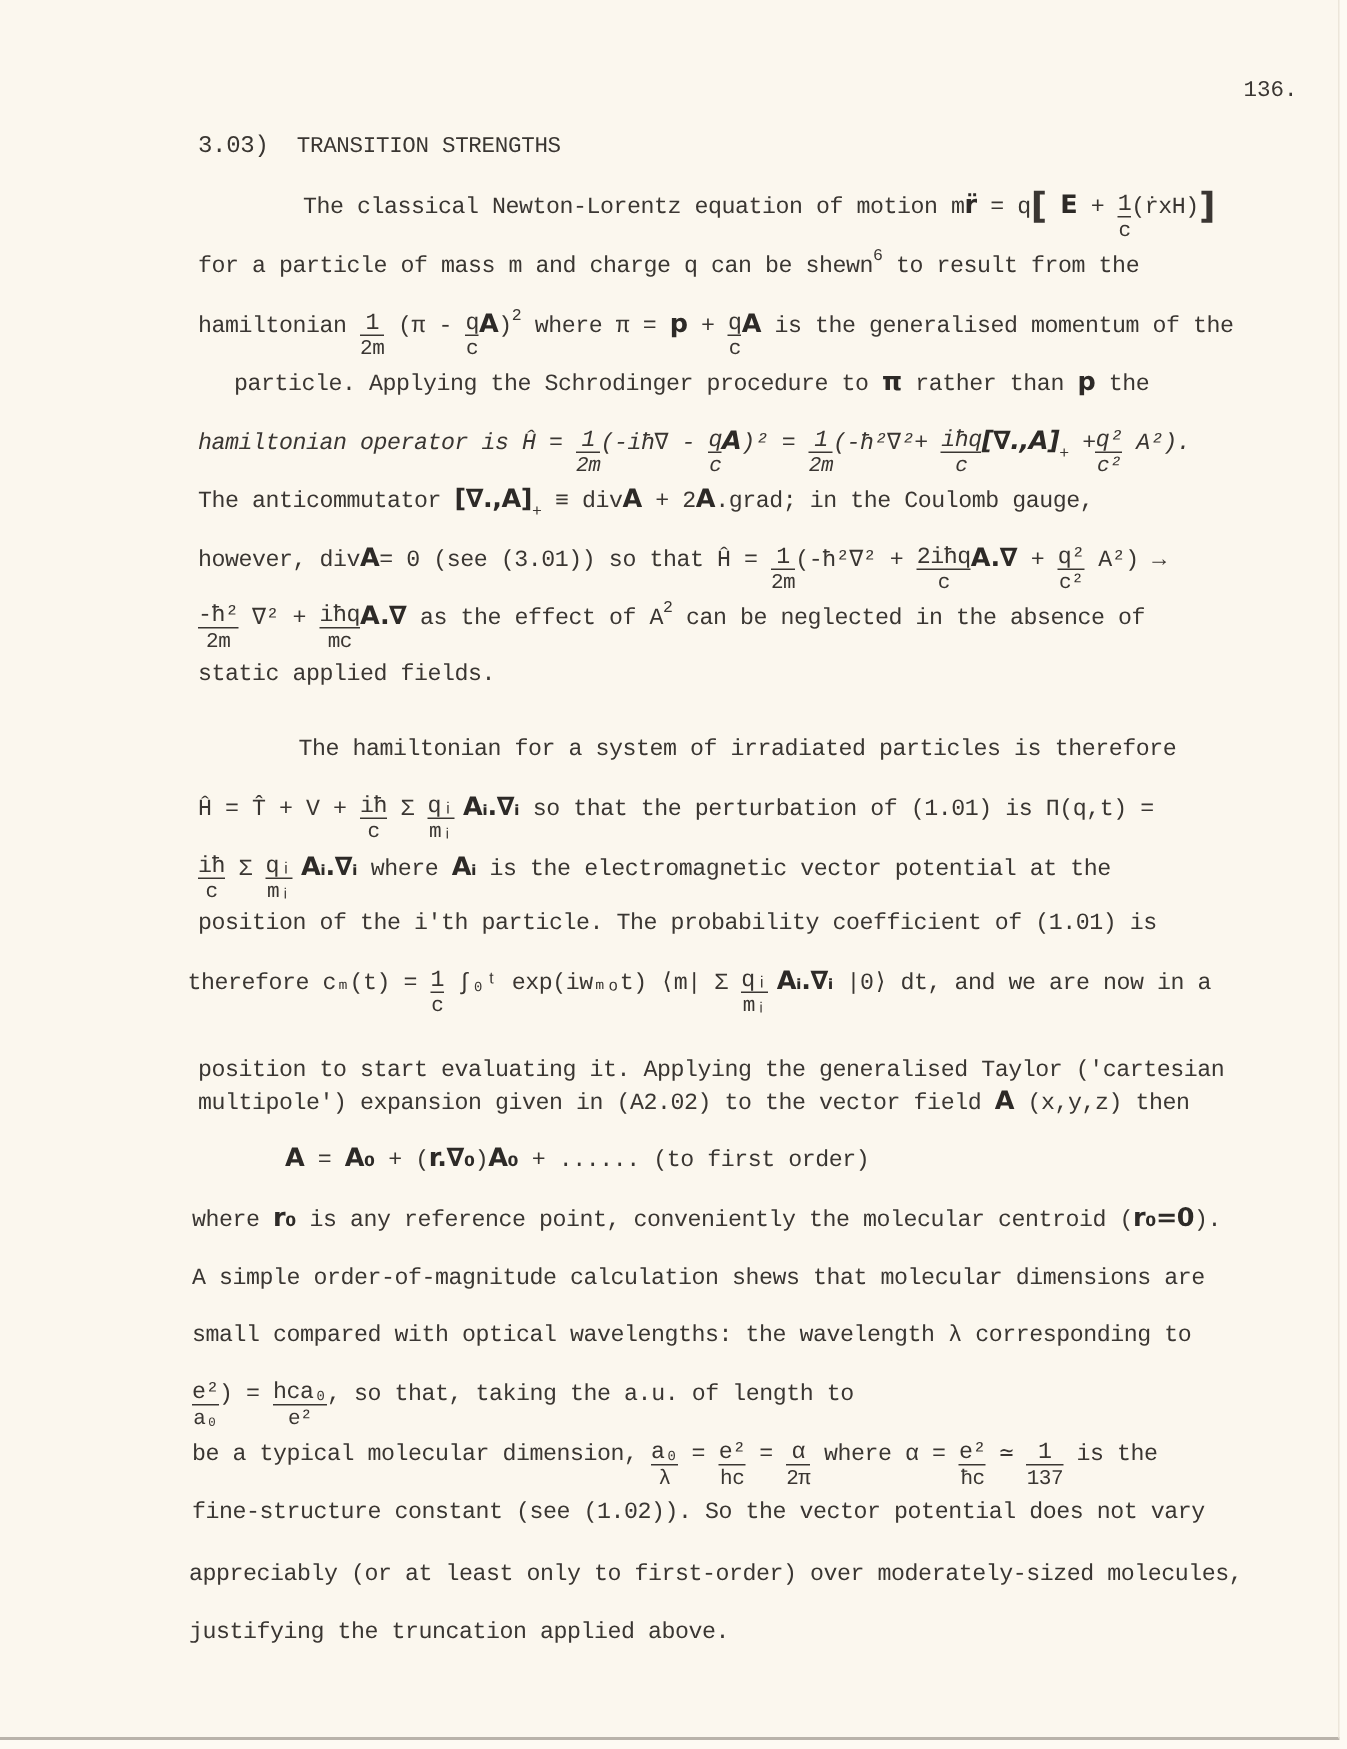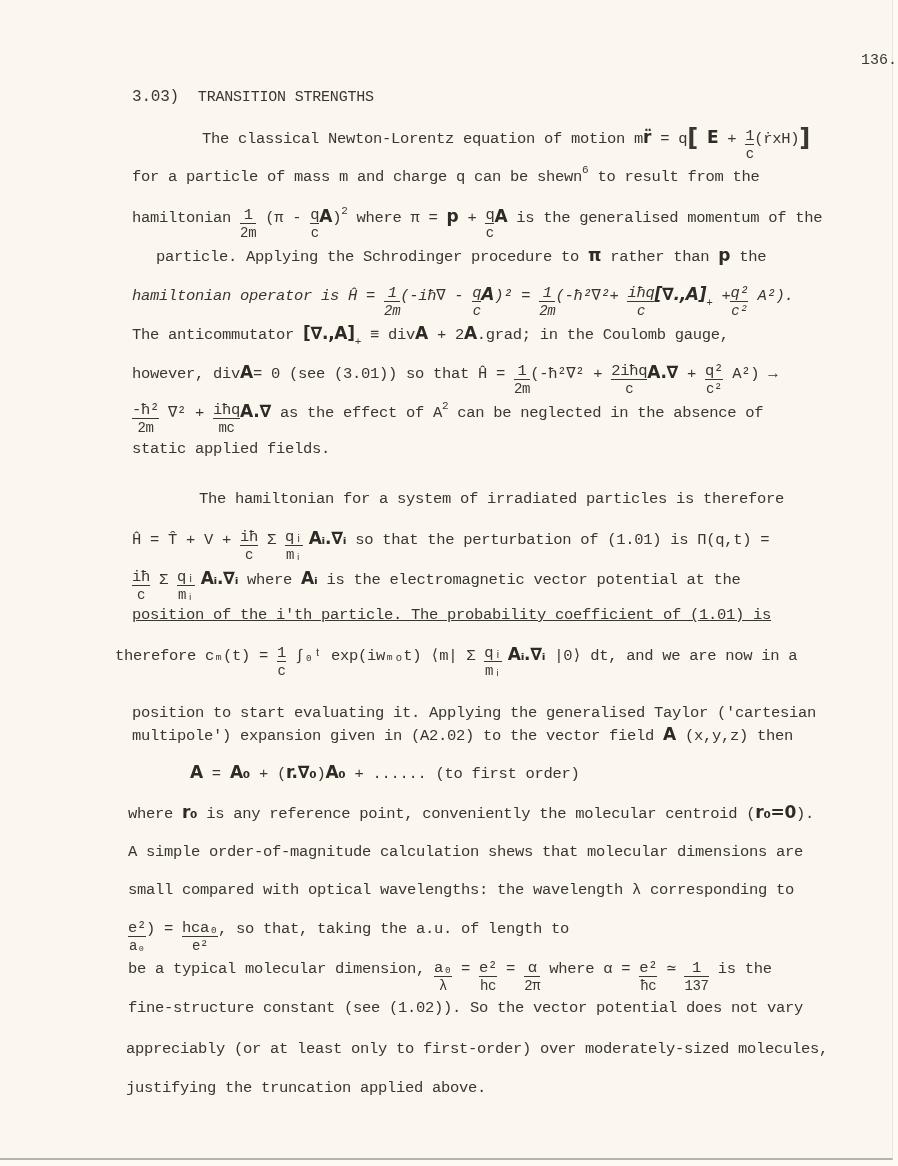--- a/index.html
+++ b/index.html
@@ -12,21 +12,21 @@
   .page {
     position: absolute; left: 0; top: 0; width: 892px; height: 1158px;
     background: #fbf7ee;
     border-bottom: 2px solid #b9b3aa;
     border-right: 1px solid #ece6da;
   }
   .ln {
     position: absolute; white-space: nowrap; font-size: 15.5px; line-height: 18px;
     letter-spacing: -0.3px;
   }
-  .pagenum { position: absolute; left: 829px; top: 52px; font-size: 15px; margin-left: 32px; }
+  .pagenum { position: absolute; left: 829px; top: 52px; font-size: 15px; }
   .heading { position: absolute; left: 132px; top: 88px; font-size: 15px; letter-spacing: -0.2px; }
   .heading .num { font-size: 16px; margin-right: 10px; margin-top: 23px; }
   .b { font-weight: bold; font-family: "DejaVu Sans", sans-serif; font-size: 17px; color: #2d2a27; }
   .sup { font-size: 11px; position: relative; top: -8px; }
   .sub { font-size: 11px; position: relative; top: 6px; }
   .frac { display: inline-block; vertical-align: top; text-align: center; position: relative; }
   .frac .n { display: block; border-bottom: 1px solid #3a3632; line-height: 16px; }
   .frac .d { display: block; line-height: 18px; font-size: 14px; }
   .br { font-size: 24px; font-family: "DejaVu Sans", sans-serif; font-weight: bold; vertical-align: -3px; }
 </style>
@@ -82,23 +82,23 @@
   <div class="ln" style="left:199px;top:490px;">The hamiltonian for a system of irradiated particles is therefore</div>
 
   <div class="ln" style="left:132px;top:529px;">
     <span>Ĥ = T̂ + V + </span><span class="frac"><span class="n">iħ</span><span class="d">c</span></span><span> Σ </span><span class="frac"><span class="n">qᵢ</span><span class="d">mᵢ</span></span><span class="b"> Aᵢ.∇ᵢ</span><span> so that the perturbation of (1.01) is Π(q,t) =</span>
   </div>
 
   <div class="ln" style="left:132px;top:569px;">
     <span class="frac"><span class="n">iħ</span><span class="d">c</span></span><span> Σ </span><span class="frac"><span class="n">qᵢ</span><span class="d">mᵢ</span></span><span class="b"> Aᵢ.∇ᵢ</span><span> where </span><span class="b">Aᵢ</span><span> is the electromagnetic vector potential at the</span>
   </div>
 
-  <div class="ln" style="left:132px;top:606px;text-decoration:underline;">position of the i'th particle.   The probability coefficient of (1.01) is</div>
+  <div class="ln" style="left:132px;top:606px;">position of the i'th particle.   The probability coefficient of (1.01) is</div>
 
-  <div class="ln" style="left:115px;top:645px;">
+  <div class="ln" style="left:125px;top:645px;">
     <span>therefore cₘ(t) = </span><span class="frac"><span class="n">1</span><span class="d">c</span></span><span> ∫₀ᵗ exp(iwₘₒt) ⟨m| Σ </span><span class="frac"><span class="n">qᵢ</span><span class="d">mᵢ</span></span><span class="b"> Aᵢ.∇ᵢ</span><span> |0⟩ dt, and we are now in a</span>
   </div>
 
   <div class="ln" style="left:132px;top:684px;margin-top:20px;">position to start evaluating it.   Applying the generalised Taylor ('cartesian</div>
 
   <div class="ln" style="left:132px;top:725px;">
     <span>multipole') expansion given in (A2.02) to the vector field </span><span class="b">A</span><span> (x,y,z) then</span>
   </div>
 
   <div class="ln" style="left:190px;top:763px;">

